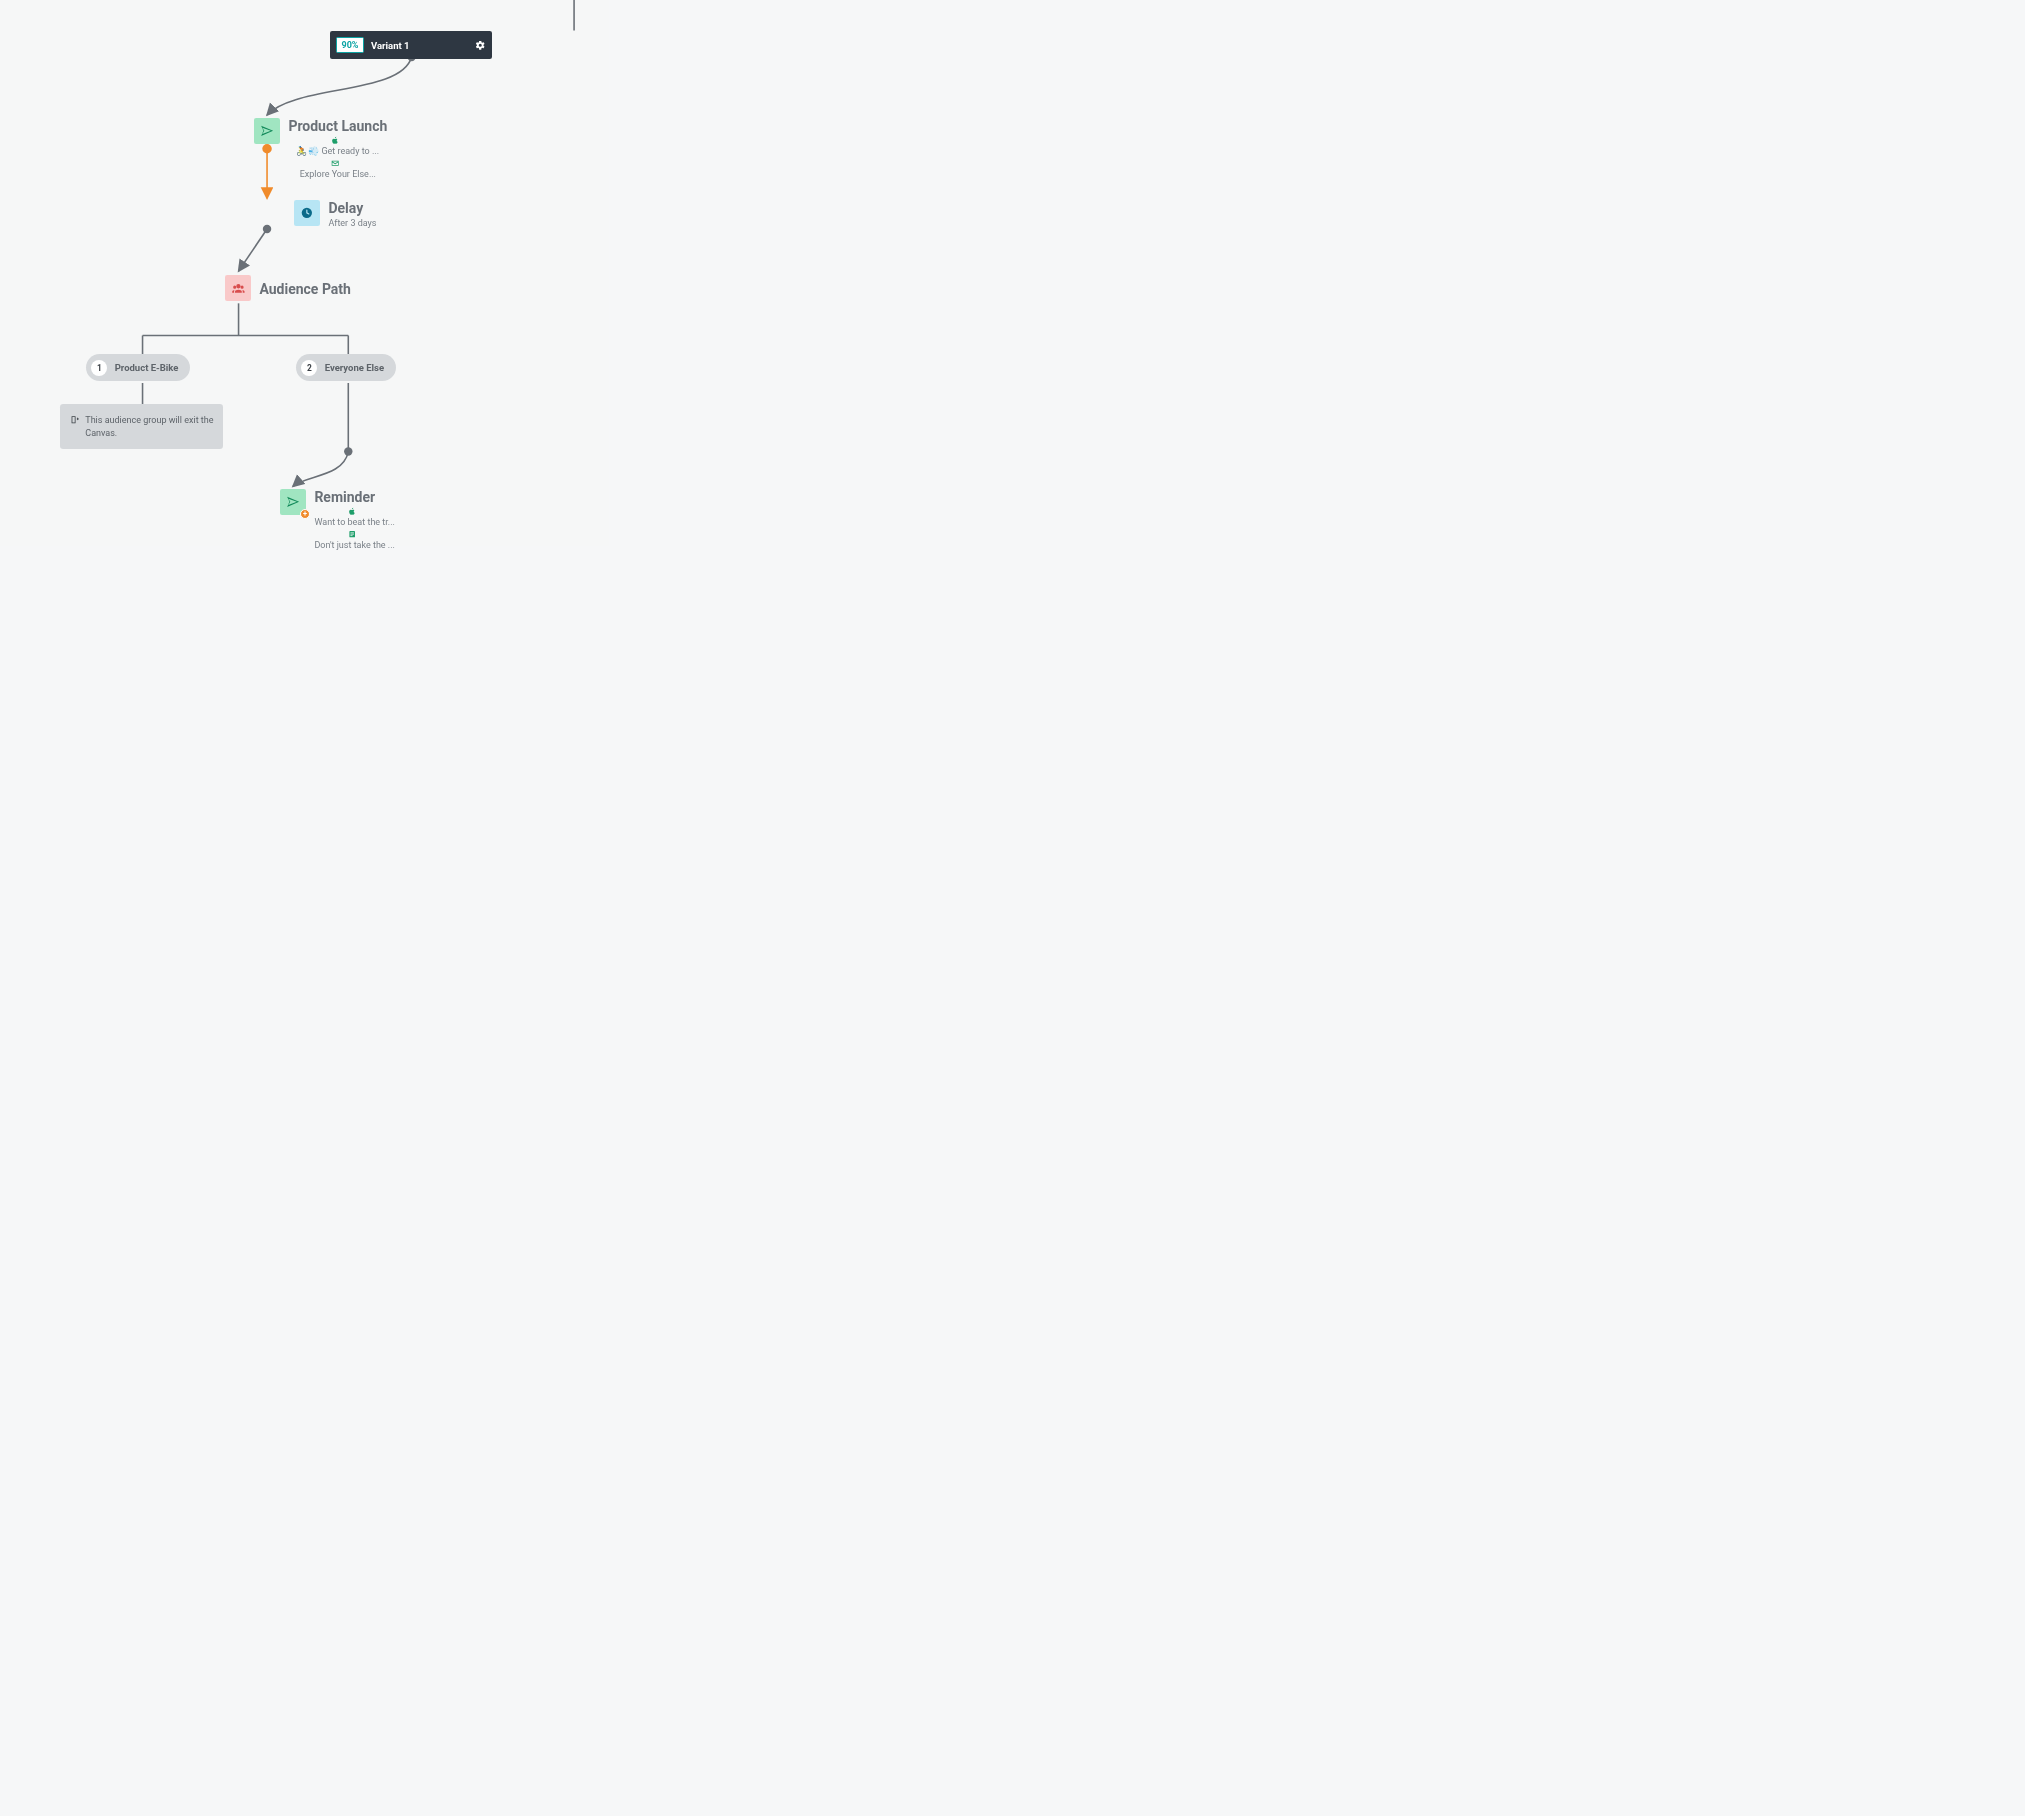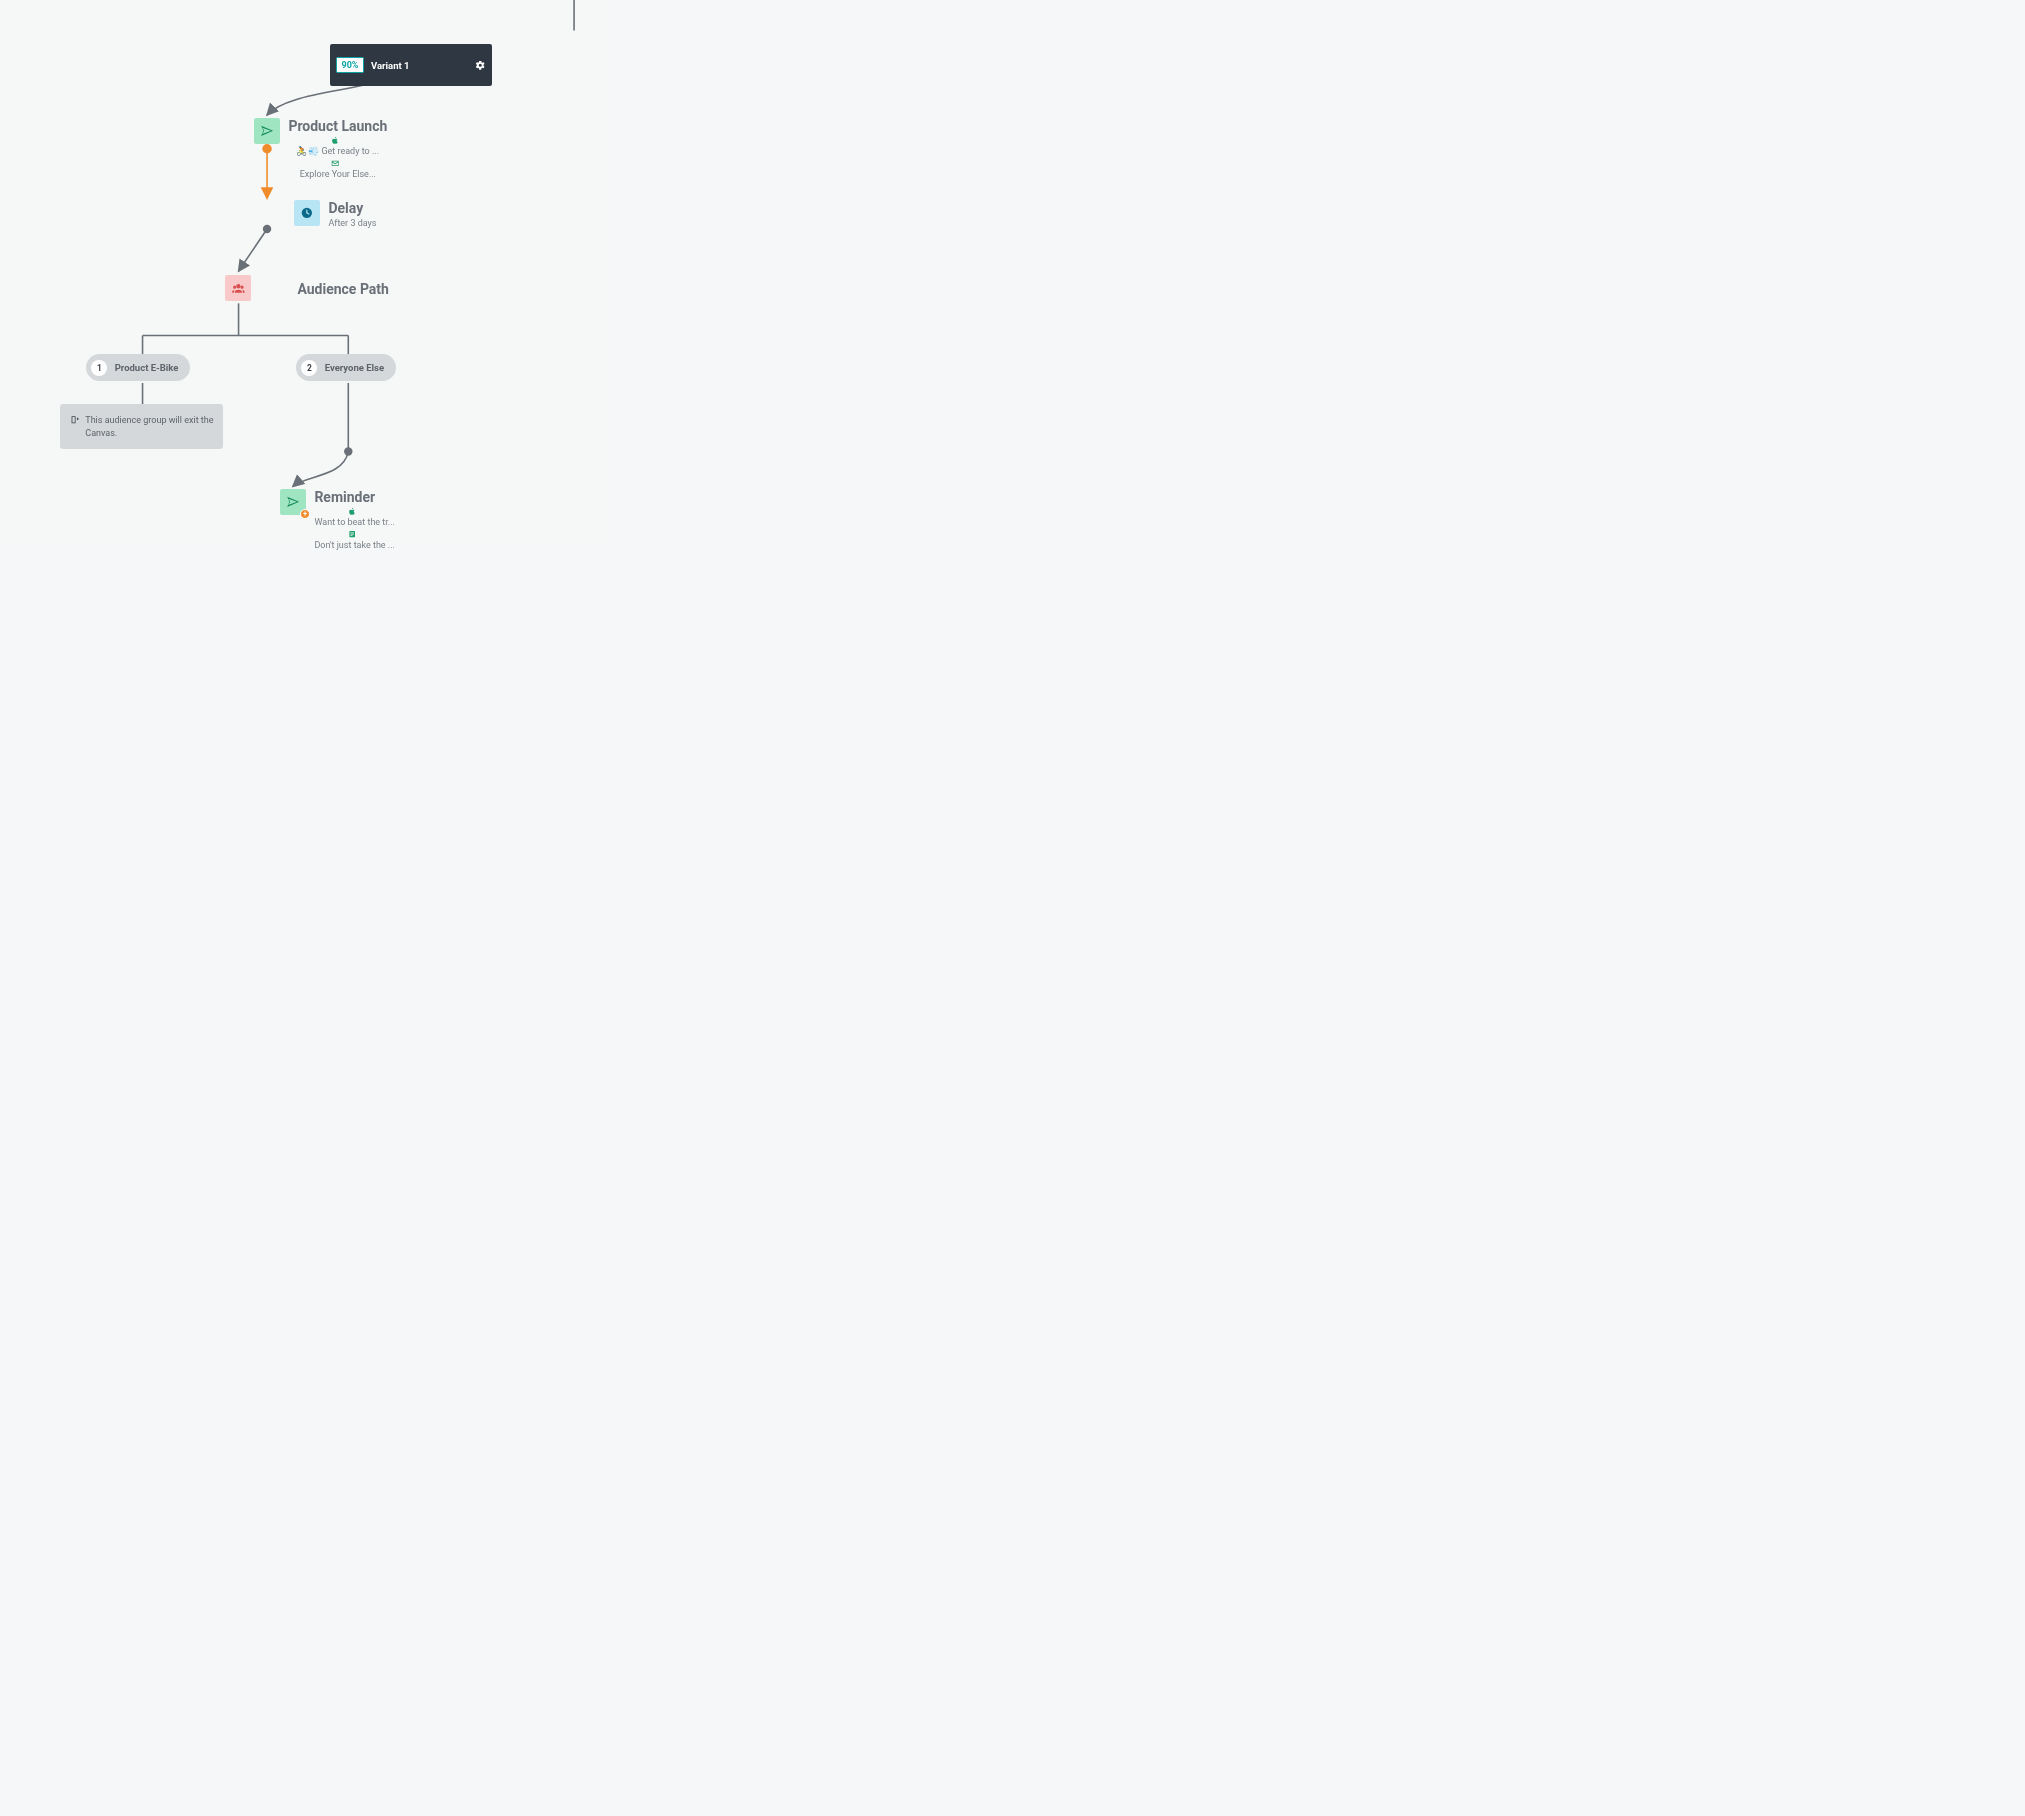--- a/index.html
+++ b/index.html
@@ -20,22 +20,22 @@
     position: absolute;
     left: 0; top: 0;
     width: 609px; height: 546px;
     pointer-events: none;
   }
   .node { position: absolute; }
 
   
   .variant-bar {
     position: absolute;
-    left: 330px; top: 44px;
-    width: 162px; height: 42px;
+    left: 330px; top: 31px;
+    width: 162px; height: 28px;
     background: #2e3742;
     border-radius: 2.1px;
     display: flex;
     align-items: center;
     padding: 0 6.3px;
     z-index: 5;
   }
   .variant-pct {
     background: #ffffff;
     border: 1.1px solid #0aa3a3;
@@ -257,21 +257,21 @@
         </svg>
     </div>
     <div class="step-body">
       <div class="step-title">Delay</div>
       <div class="step-line">
         <span>After 3 days</span>
       </div>
     </div>
   </div>
 
-  <div class="node step" style="left:225px; top:275px;gap:38px;">
+  <div class="node step" style="left:225px; top:275px;">
     <div class="tile tile-pink">
       <svg viewBox="0 0 24 24" width="14.8" height="14.8" fill="currentColor">
           <path d="M12 12a3.5 3.5 0 1 0-3.5-3.5A3.5 3.5 0 0 0 12 12Zm-6 .5A2.5 2.5 0 1 0 3.5 10 2.5 2.5 0 0 0 6 12.5Zm12 0A2.5 2.5 0 1 0 15.5 10 2.5 2.5 0 0 0 18 12.5ZM12 14c-2.7 0-5.5 1.3-5.5 3v2h11v-2c0-1.7-2.8-3-5.5-3Zm-7.7.9C2.9 15.4 2 16.3 2 17.2V19h3v-2c0-.8.3-1.5.8-2.1a6.9 6.9 0 0 0-1.5 0Zm15.4 0a6.9 6.9 0 0 0-1.5 0c.5.6.8 1.3.8 2.1v2h3v-1.8c0-.9-.9-1.8-2.3-2.3Z"></path>
         </svg>
     </div>
     <div class="step-body" style="padding-top:6.3px;">
       <div class="step-title">Audience Path</div>
     </div>
   </div>
 

